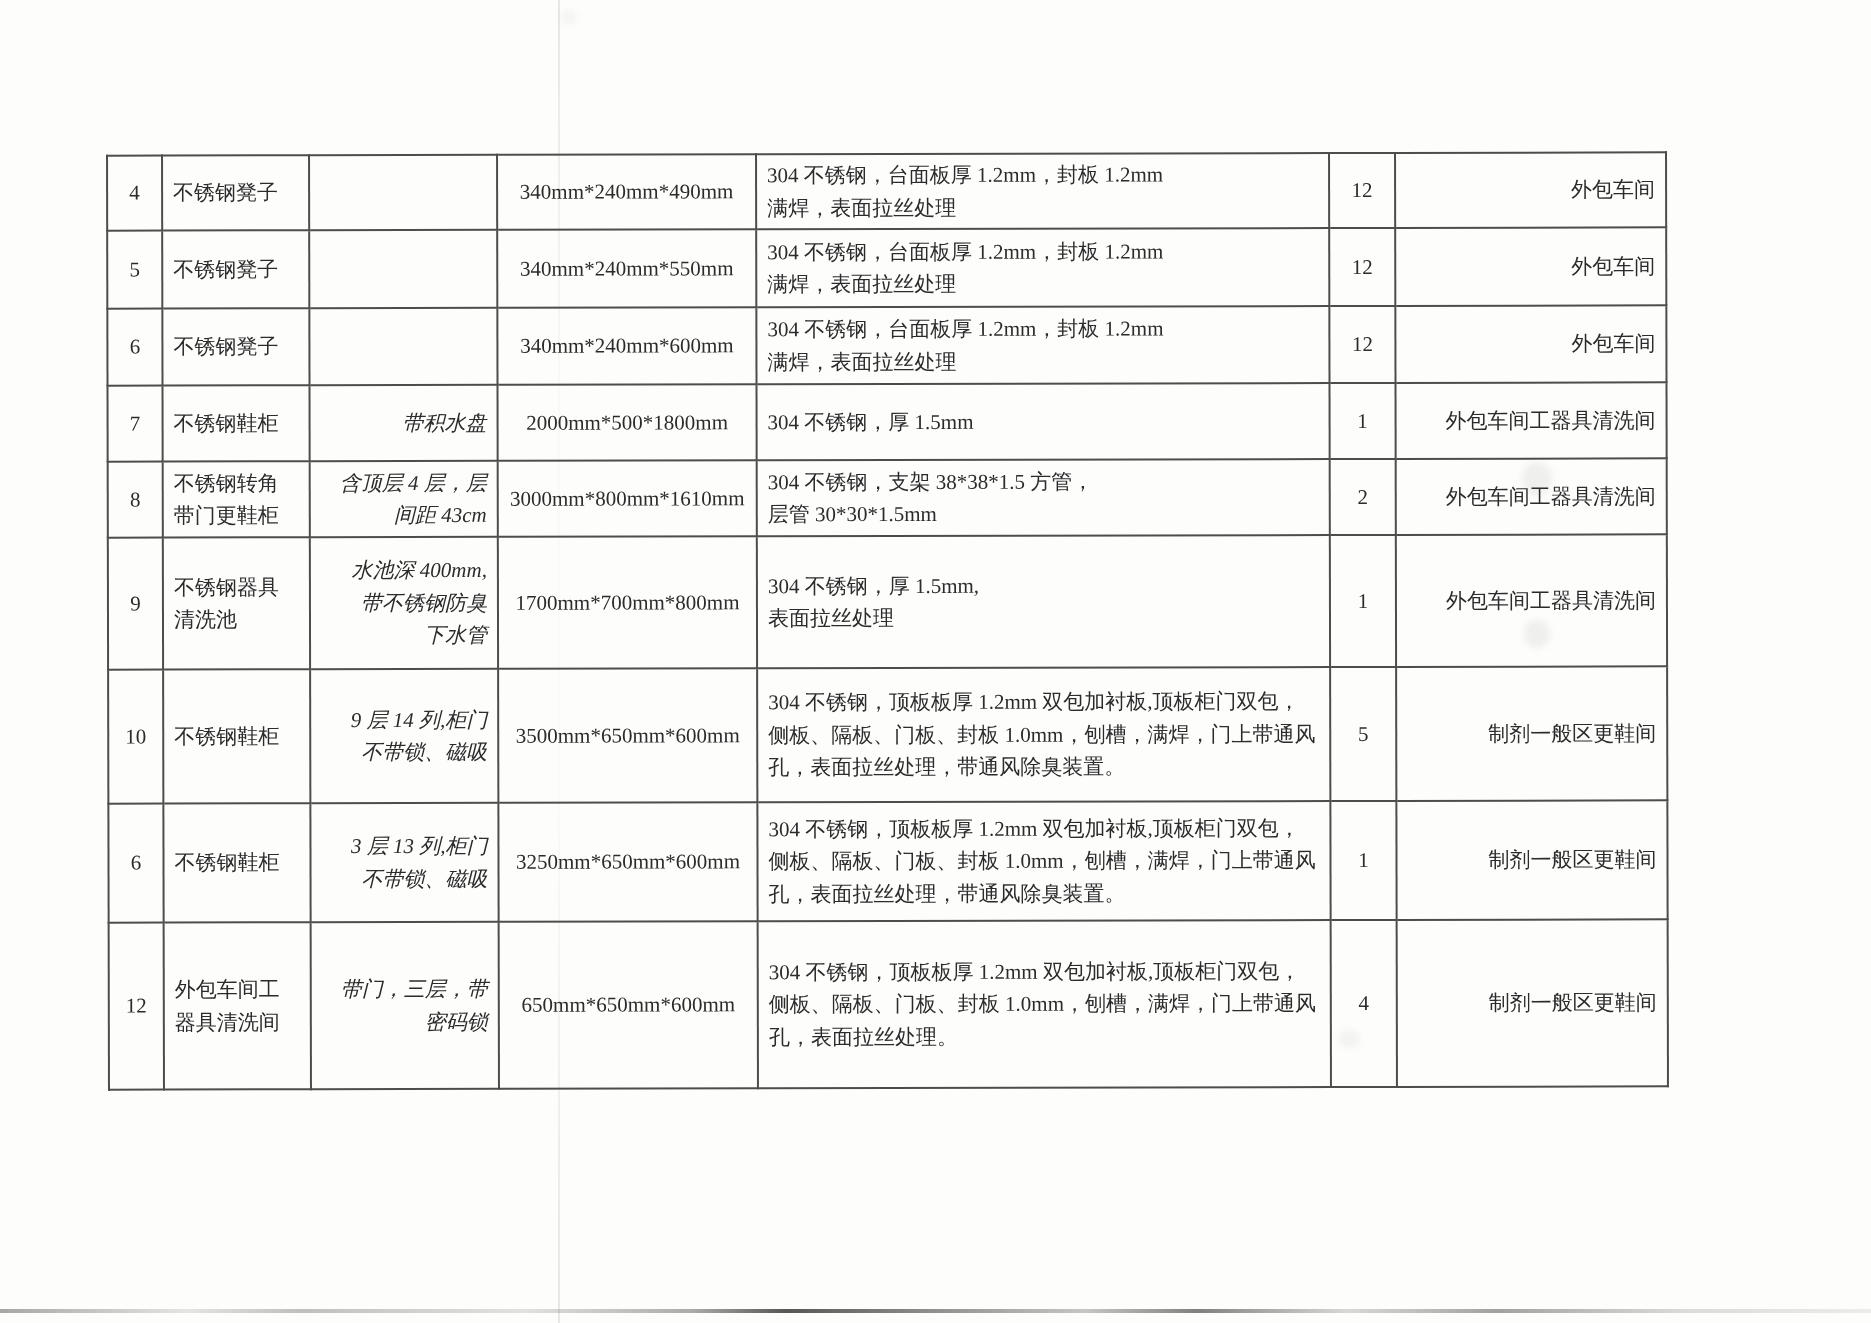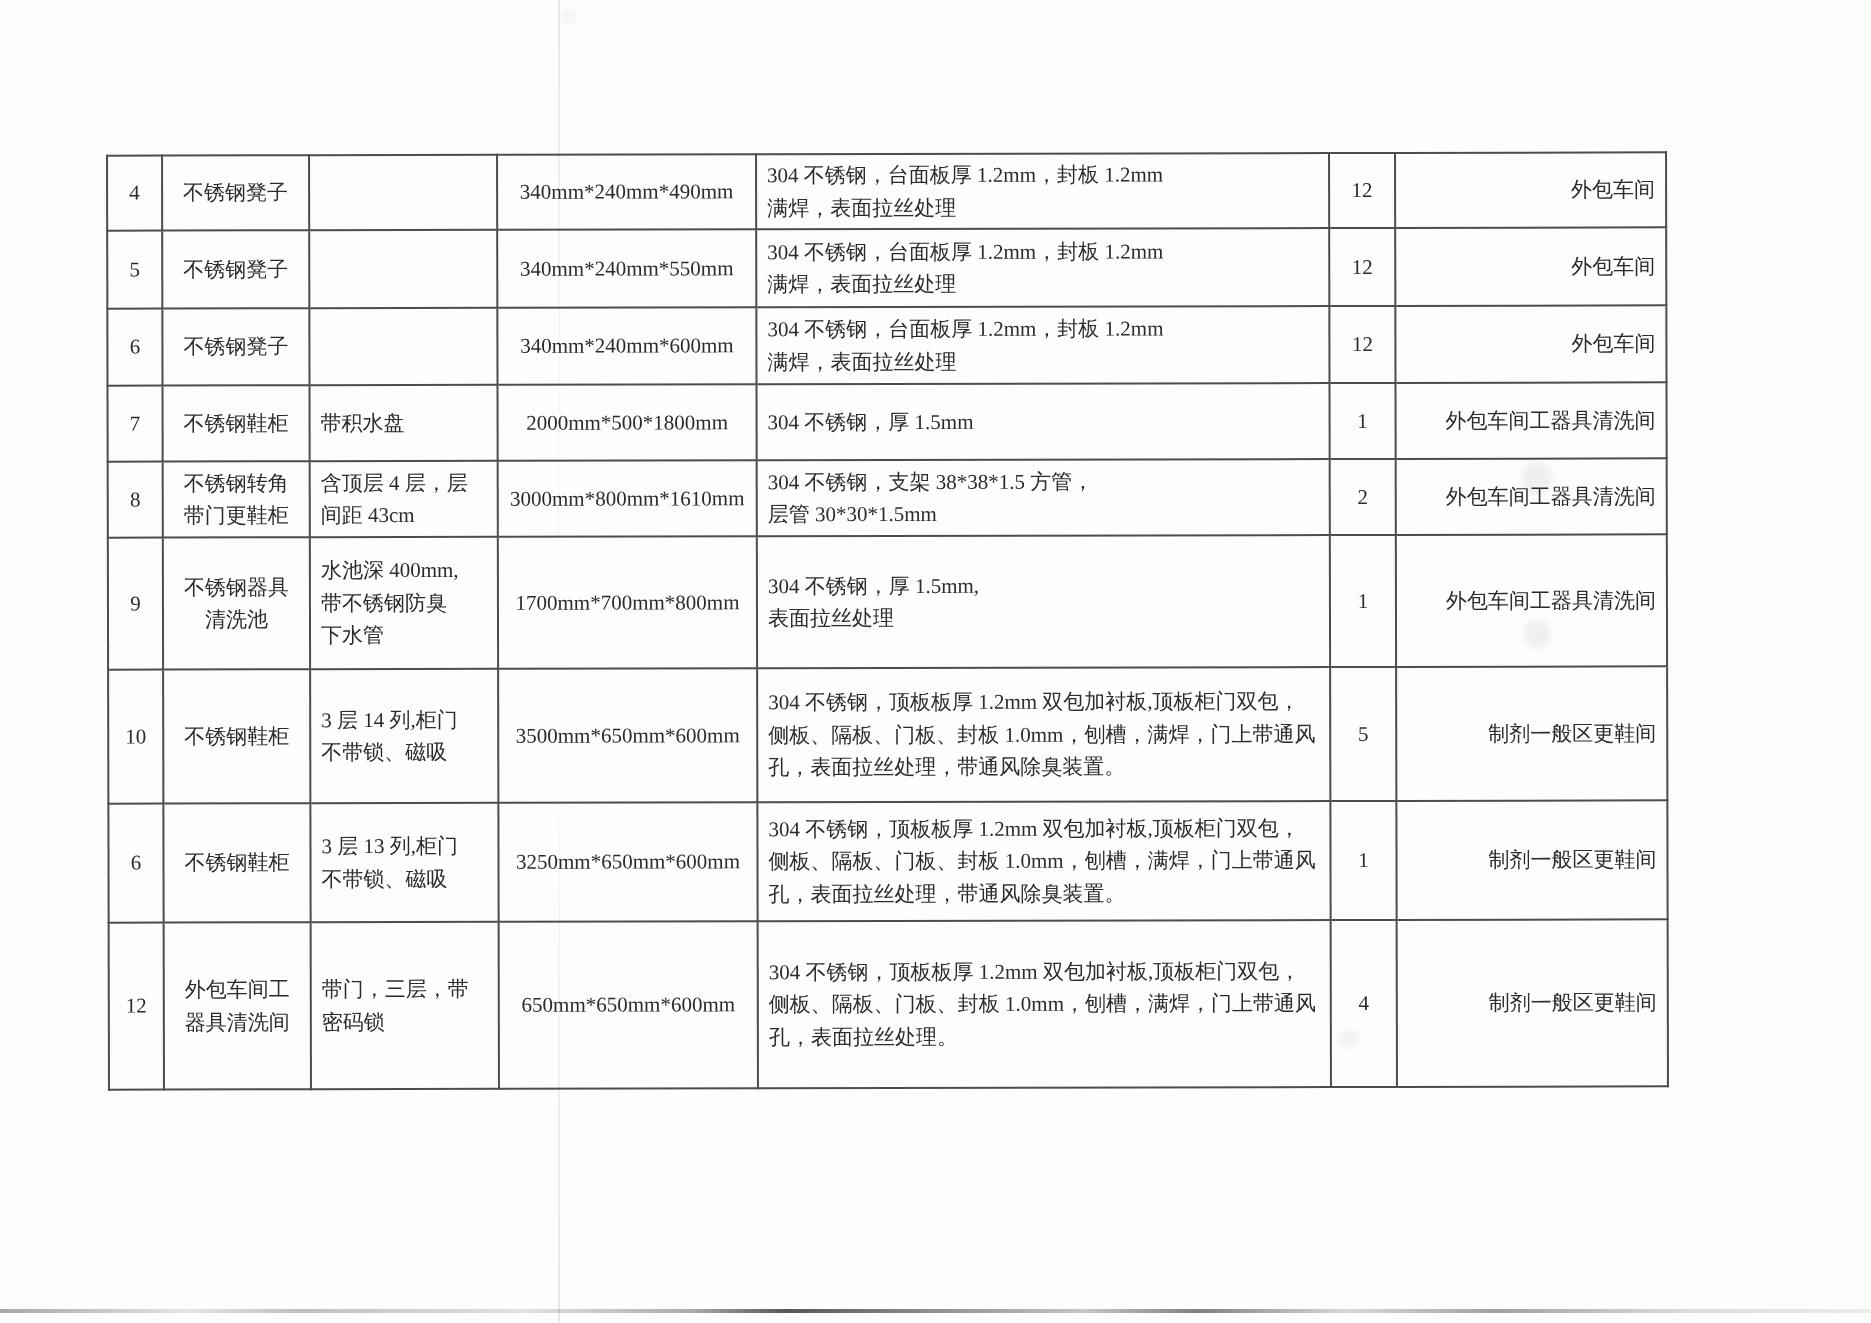--- a/index.html
+++ b/index.html
@@ -41,22 +41,22 @@
   }
   table.doc td{
     border:2px solid #4d4d4b;
     padding:4px 10px;
     vertical-align:middle;
     font-size:21px;line-height:1.55;
     white-space:pre-line;
     overflow:hidden;
   }
   td.c-no{text-align:center;padding:4px 2px;}
-  td.c-name{text-align:center;padding-left:13px;}
-  td.c-desc{text-align:left;padding:4px 8px;}
+  td.c-name{text-align:left;padding-left:13px;}
+  td.c-desc{text-align:right;padding:4px 8px;font-style:italic;}
   td.c-size{text-align:center;padding:4px 6px;margin-top:44px;}
   td.c-spec{text-align:left;padding-left:14px;padding-right:16px;}
   td.c-qty{text-align:center;padding:4px 4px;}
   td.c-loc{text-align:right;padding-left:14px;}
   tr.r4{height:73px;} tr.r5{height:78px;} tr.r6{height:77px;}
   tr.r7{height:76px;} tr.r8{height:76px;} tr.r9{height:132px;}
   tr.r10{height:134px;} tr.r11{height:119px;} tr.r12{height:167px;}
 </style>
 </head>
 <body>
@@ -136,21 +136,21 @@
 下水管</td>
       <td class="c-size">1700mm*700mm*800mm</td>
       <td class="c-spec">304 不锈钢，厚 1.5mm,
 表面拉丝处理</td>
       <td class="c-qty">1</td>
       <td class="c-loc">外包车间工器具清洗间</td>
     </tr>
     <tr class="r10">
       <td class="c-no">10</td>
       <td class="c-name">不锈钢鞋柜</td>
-      <td class="c-desc">3 层 14 列,柜门
+      <td class="c-desc">9 层 14 列,柜门
 不带锁、磁吸</td>
       <td class="c-size">3500mm*650mm*600mm</td>
       <td class="c-spec">304 不锈钢，顶板板厚 1.2mm 双包加衬板,顶板柜门双包，侧板、隔板、门板、封板 1.0mm，刨槽，满焊，门上带通风孔，表面拉丝处理，带通风除臭装置。</td>
       <td class="c-qty">5</td>
       <td class="c-loc">制剂一般区更鞋间</td>
     </tr>
     <tr class="r11">
       <td class="c-no">6</td>
       <td class="c-name">不锈钢鞋柜</td>
       <td class="c-desc">3 层 13 列,柜门

